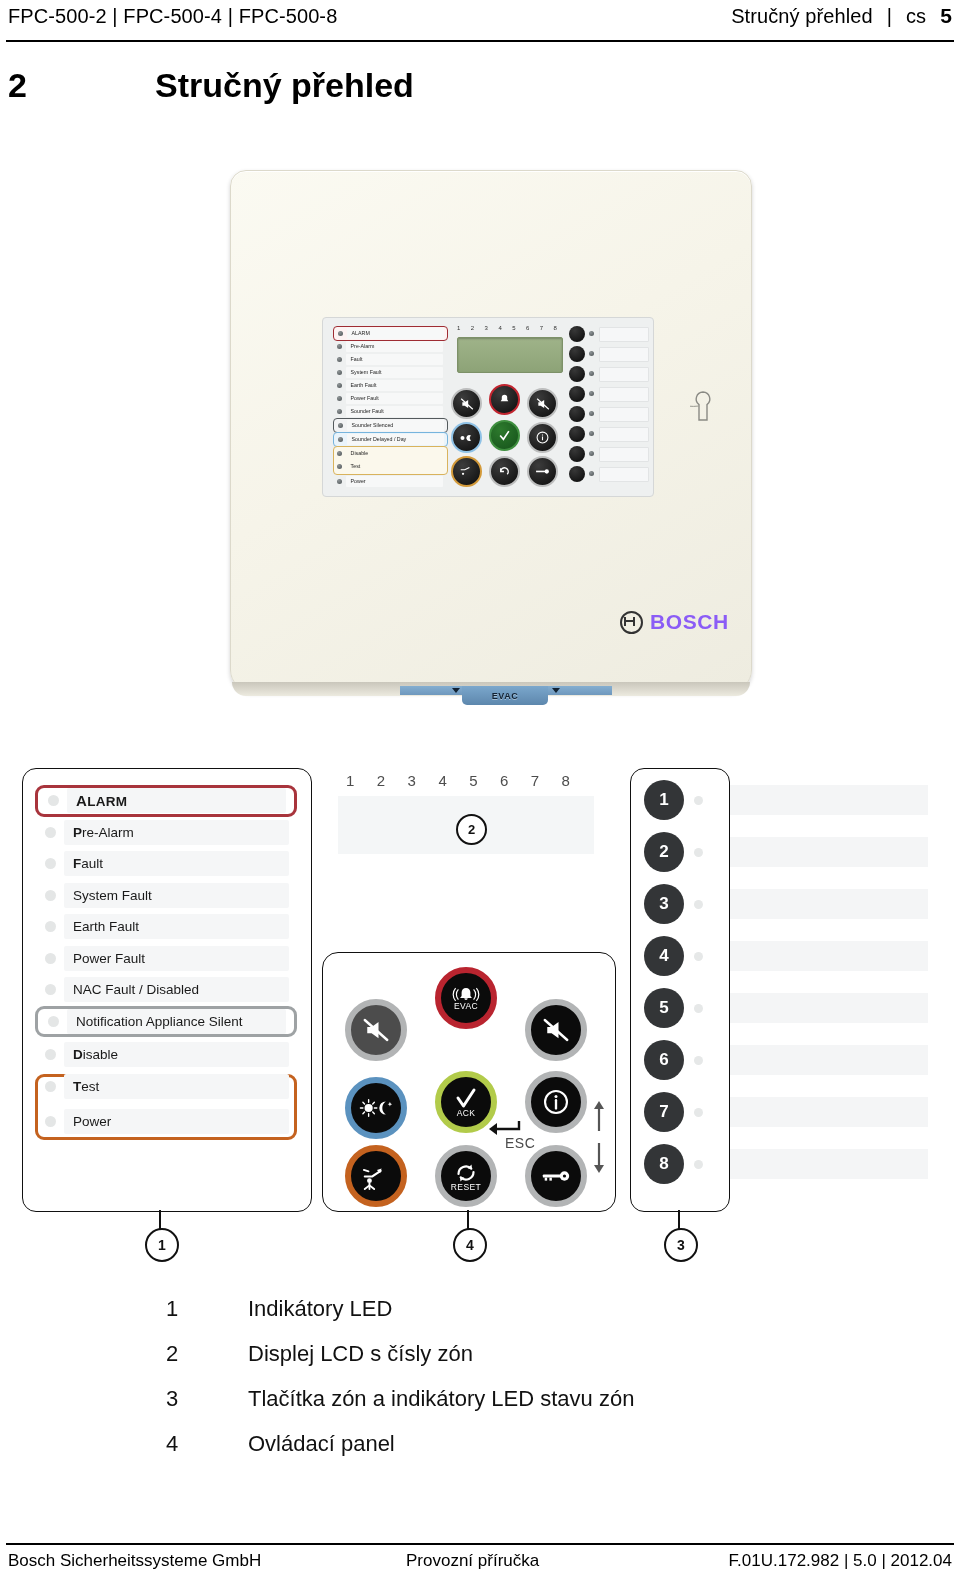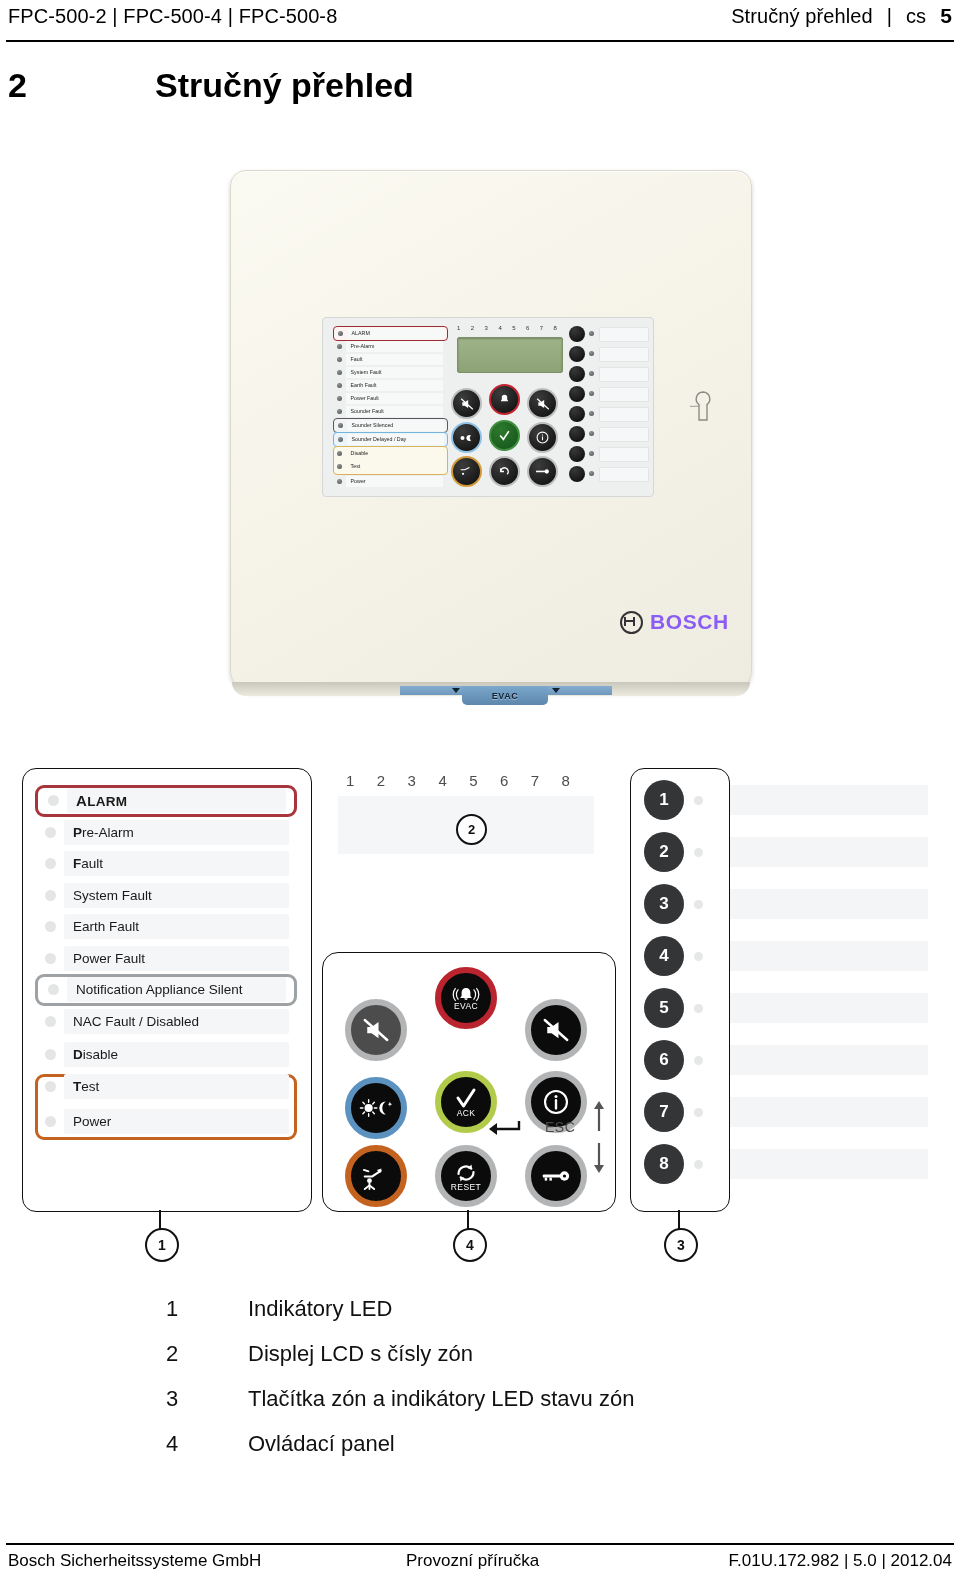--- a/index.html
+++ b/index.html
@@ -554,31 +554,31 @@
           </div>
       </div>
 
       <div class="led-row">
         <div class="led-dot"></div>
         <div class="led-bar">
             <span>Power Fault</span>
           </div>
       </div>
 
+      <div class="led-row">
+        <div class="led-dot"></div>
+        <div class="led-bar">
+            <span>NAC Fault / Disabled</span>
+          </div>
+      </div>
+
       <div class="led-row r-grey">
         <div class="led-dot"></div>
         <div class="led-bar">
             <span>Notification Appliance Silent</span>
-          </div>
-      </div>
-
-      <div class="led-row">
-        <div class="led-dot"></div>
-        <div class="led-bar">
-            <span>NAC Fault / Disabled</span>
           </div>
       </div>
 
 
       <div class="led-group-orange" style="top:291px;height:66px;"></div>
 
       <div class="led-row" style="margin-top:2px;">
         <div class="led-dot"></div>
         <div class="led-bar">
             <span><b>D</b>isable</span>
@@ -701,21 +701,21 @@
       </svg>
     </div>
 
     <div class="enter-arrow" style="left:164px;top:166px;">
       <svg width="34" height="18" viewBox="0 0 34 18">
         <path d="M32 2v8H9" stroke="#111" stroke-width="2.4" fill="none"></path>
         <path d="M10 4L2 10l8 6z" fill="#111"></path>
       </svg>
     </div>
 
-    <div class="esc-label" style="left:182px;top:166px;margin-left:40px;">ESC</div>
+    <div class="esc-label" style="left:182px;top:182px;">ESC</div>
 
     <div class="updown" style="left:268px;top:148px;">
       <svg width="16" height="72" viewBox="0 0 16 72">
         <path d="M8 4v26" stroke="#555" stroke-width="2.2"></path>
         <path d="M8 0l5 8H3z" fill="#555"></path>
         <path d="M8 68V42" stroke="#555" stroke-width="2.2"></path>
         <path d="M8 72l5-8H3z" fill="#555"></path>
       </svg>
     </div>
   </div>

